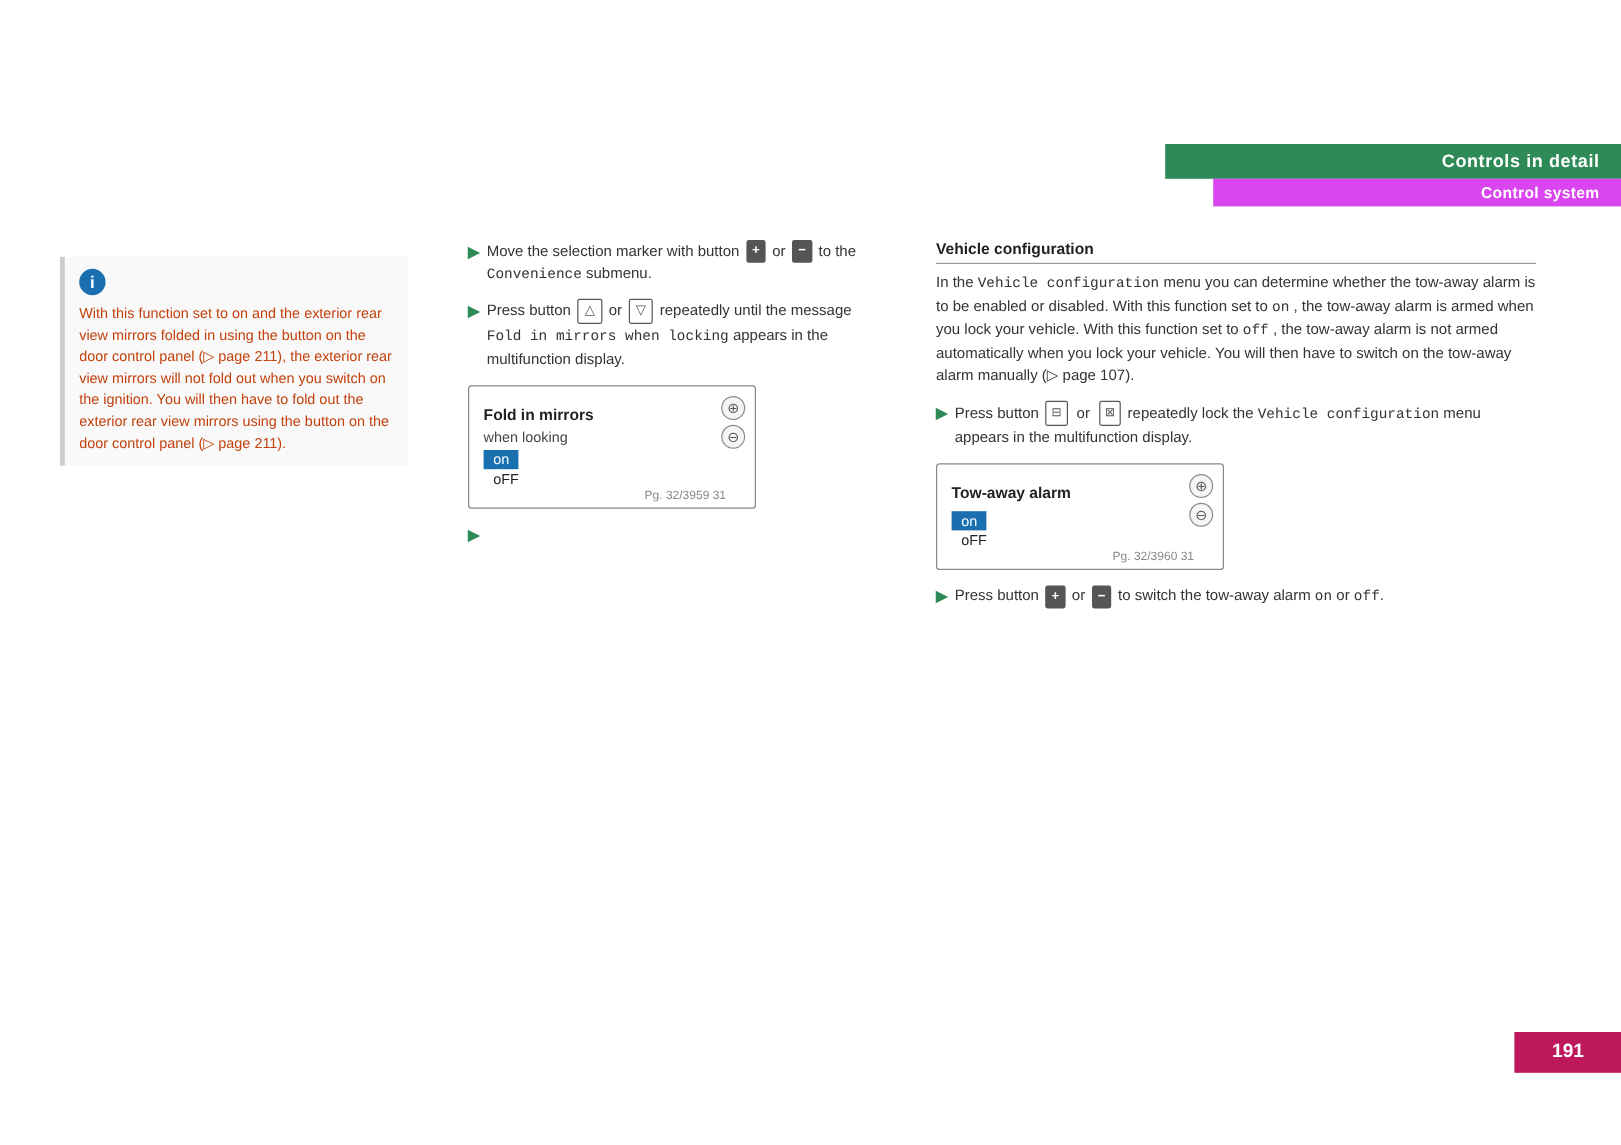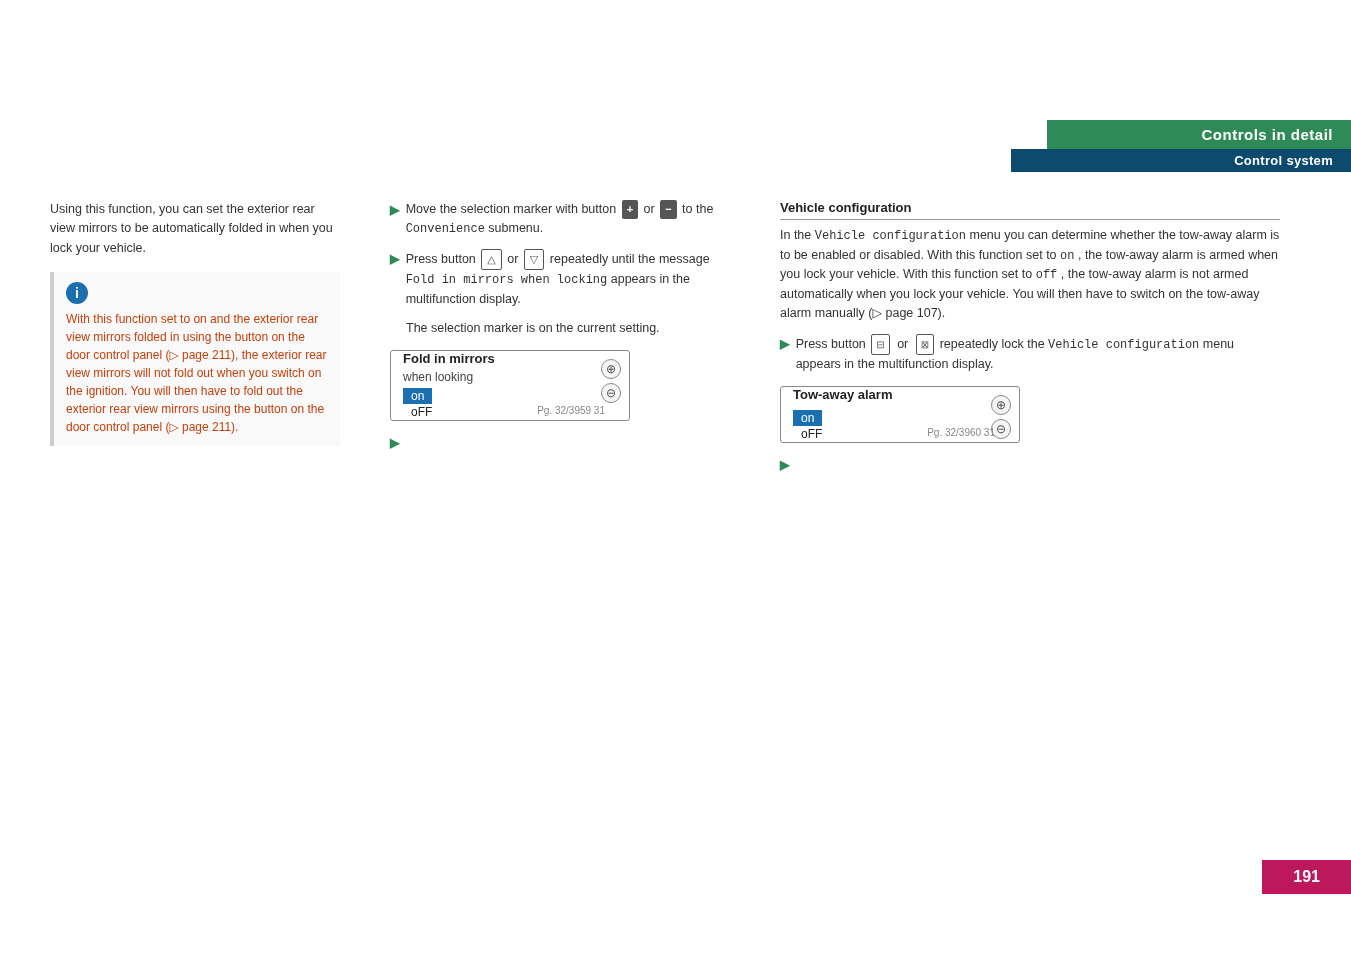--- a/index.html
+++ b/index.html
@@ -23,26 +23,26 @@
       display: flex;
       flex-direction: column;
       align-items: flex-end;
     }
     .header-green {
       background: #2e8b57;
       color: #fff;
       font-size: 15px;
       font-weight: bold;
       padding: 6px 18px 6px 30px;
-      width: 304px;
+      width: 380px;
       text-align: right;
       letter-spacing: 0.5px;
     }
     .header-dark {
-      background: #0c4a6e;
+      background: #d946ef;
       color: #fff;
       font-size: 13px;
       font-weight: bold;
       padding: 4px 18px 4px 30px;
       width: 340px;
       text-align: right;
       letter-spacing: 0.3px;
     }
 
     
@@ -173,21 +173,21 @@
       font-family: 'Courier New', monospace;
       font-size: 12px;
       text-align: center;
     }
 
     
     .display-mockup {
       border: 1px solid #888;
       border-radius: 3px;
       background: #fff;
-      padding: 0 12px;
+      padding: 16px 12px;
       width: 240px;
       margin: 12px 0;
       position: relative;
     }
     .display-mockup .display-title {
       font-size: 13px;
       font-weight: bold;
       color: #222;
       margin-bottom: 4px;
     }
@@ -241,21 +241,20 @@
 <body>
 
 <div class="header-band">
   <div class="header-green">Controls in detail</div>
   <div class="header-dark">Control system</div>
 </div>
 
 <div class="page-number">191</div>
 
 <div class="left-col">
-  <div class="body-text">Using this function, you can set the exterior rear view mirrors to be automatically folded in when you lock your vehicle.</div>
 
   <div class="info-box">
     <div class="info-icon">i</div>
     <div class="info-text">With this function set to on and the exterior rear view mirrors folded in using the button on the door control panel (▷ page 211), the exterior rear view mirrors will not fold out when you switch on the ignition. You will then have to fold out the exterior rear view mirrors using the button on the door control panel (▷ page 211).</div>
   </div>
 </div>
 
 <div class="mid-col">
 
   <div class="bullet-item">
@@ -277,21 +276,20 @@
       <span>Press button</span>
       <span class="btn-icon-nav">△</span>
       <span>or</span>
       <span class="btn-icon-nav">▽</span>
       <span>repeatedly until the message</span>
       <code>Fold in mirrors when locking</code>
       <span>appears in the multifunction display.</span>
     </span>
   </div>
 
-  <div class="body-text" style="padding-left: 16px; font-style: normal;">The selection marker is on the current setting.</div>
 
   <div class="display-mockup">
     <div class="display-title">Fold in mirrors</div>
     <div class="display-sub">when looking</div>
     <div>
       <span class="display-on">on</span>
     </div>
     <div>
       <span class="display-off">oFF</span>
     </div>
@@ -343,14 +341,24 @@
     </div>
     <div class="display-controls">
       <div class="display-ctrl-btn">⊕</div>
       <div class="display-ctrl-btn">⊖</div>
     </div>
     <div class="display-img-ref">Pg. 32/3960 31</div>
   </div>
 
   <div class="bullet-item">
     <span class="bullet-arrow">▶</span>
+    <span>
+      <span>Press button</span>
+      <span class="btn-icon">+</span>
+      <span>or</span>
+      <span class="btn-icon">−</span>
+      <span>to switch the tow-away alarm</span>
+      <code>on</code>
+      <span>or</span>
+      <code>off</code><span>.</span>
+    </span>
   </div>
 </div>
 
 </body></html>

